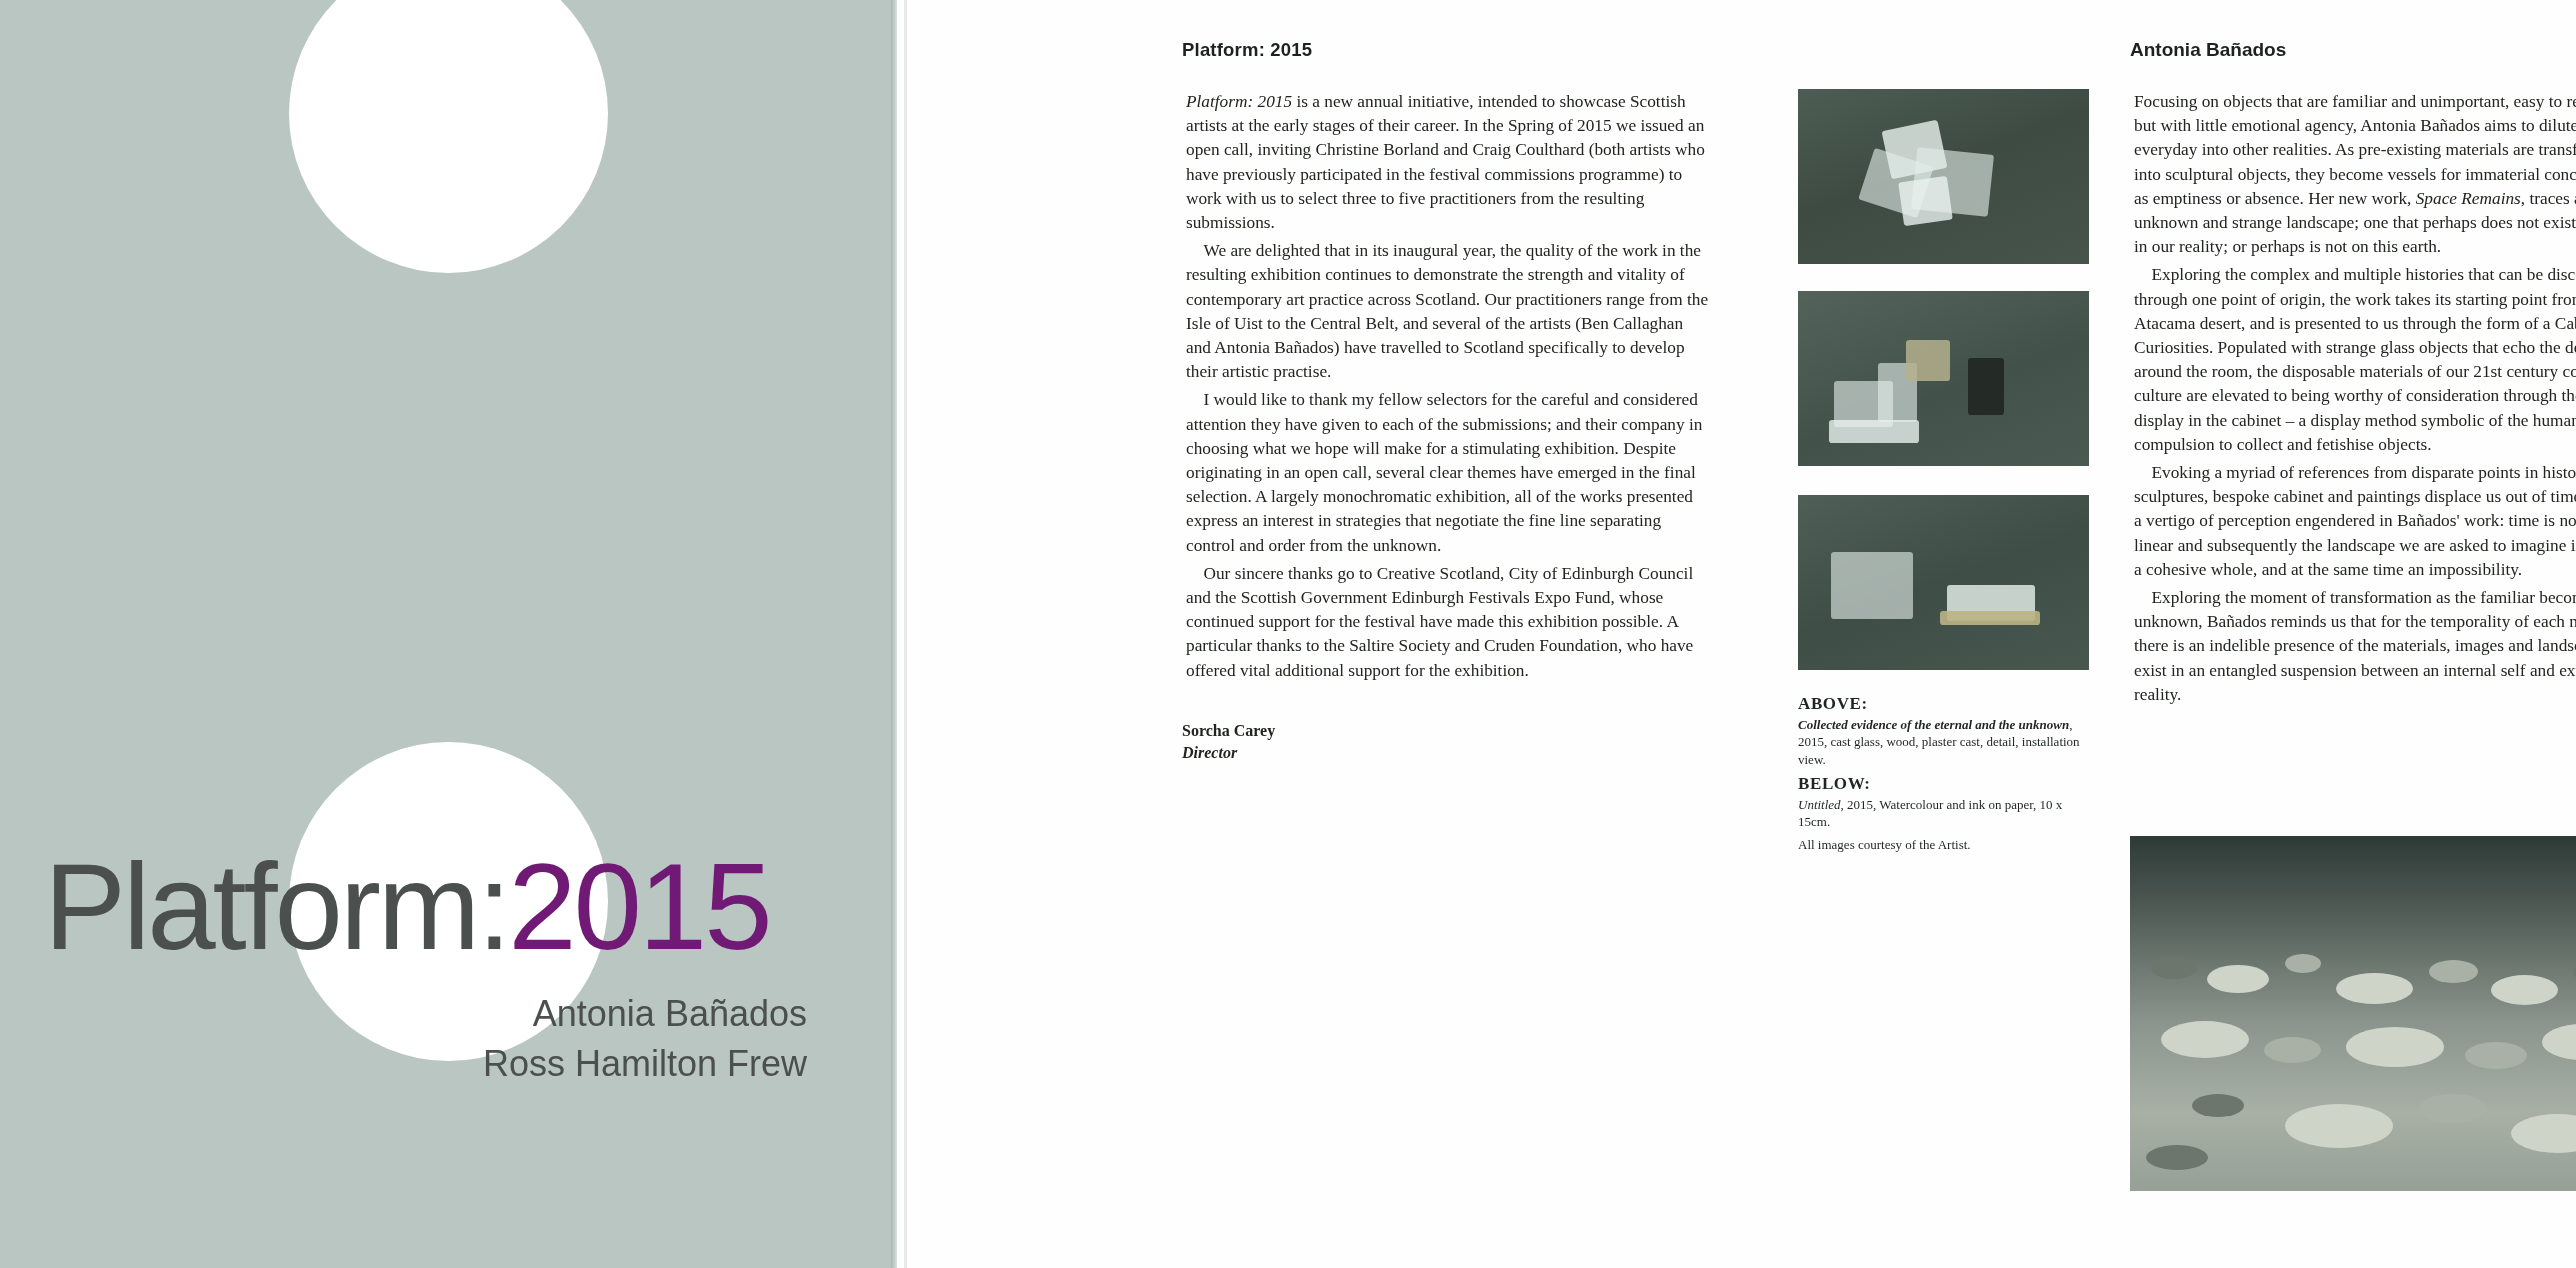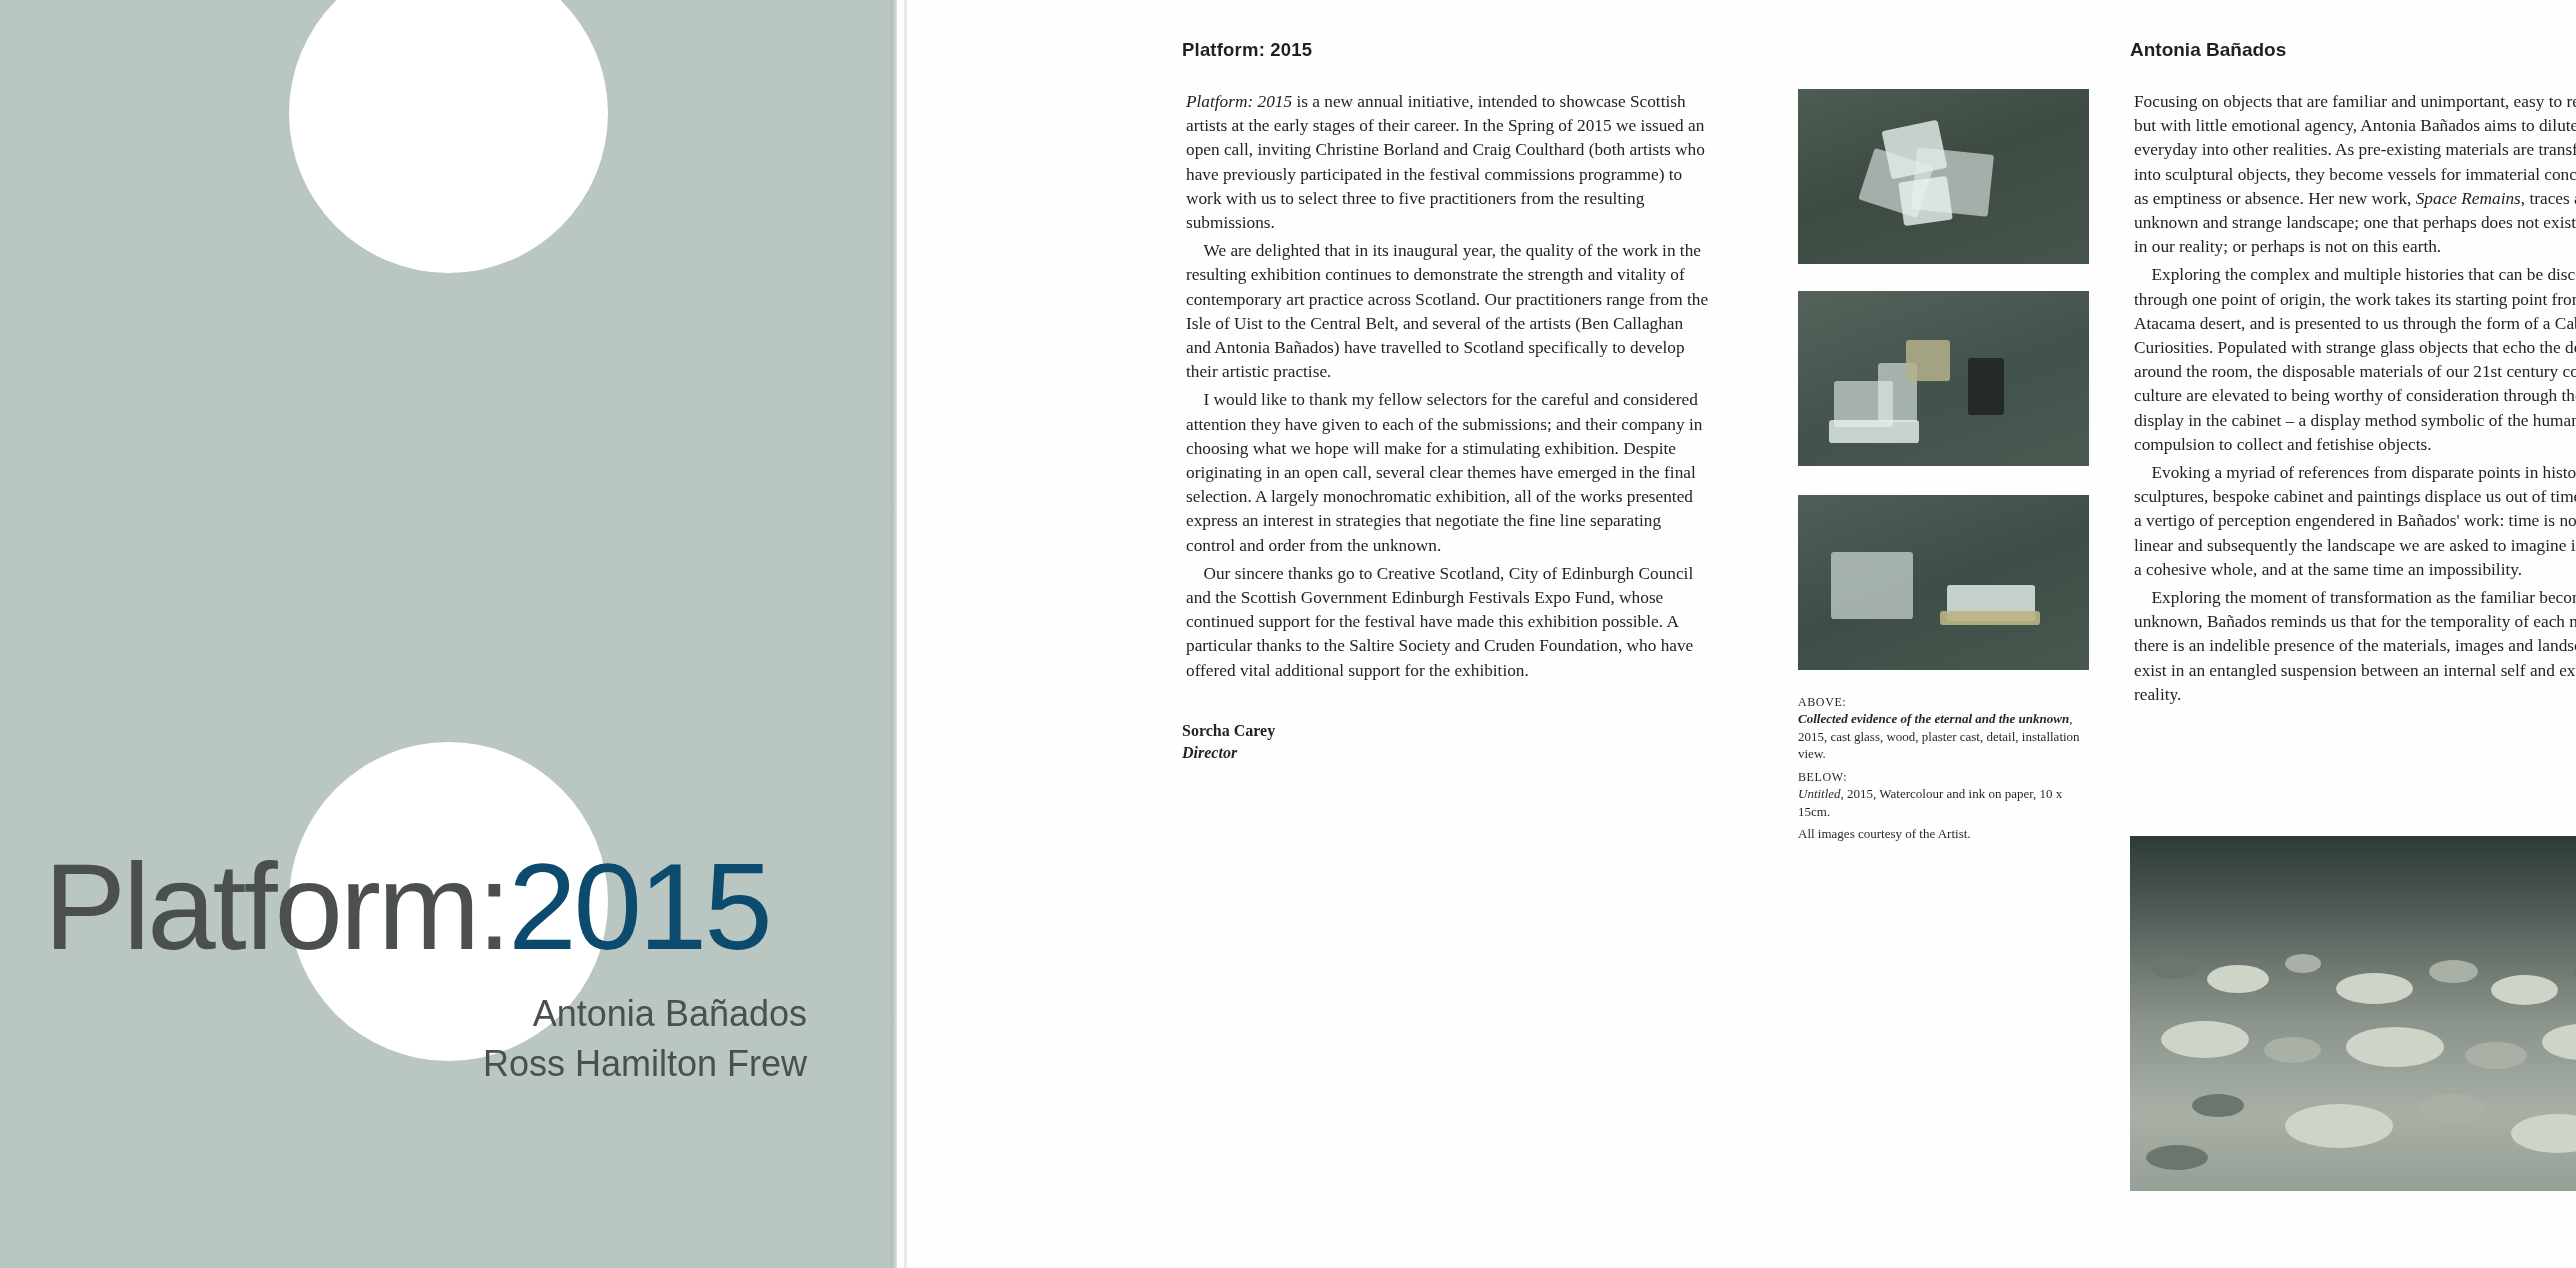--- a/index.html
+++ b/index.html
@@ -56,21 +56,21 @@
     left: 44px;
     top: 845px;
     font-family: "Liberation Sans", sans-serif;
     font-size: 123px;
     letter-spacing: -3.1px;
     color: #4b504e;
     line-height: 1;
     white-space: nowrap;
   }
   .cover-title .year {
-    color: #0c4a6e;
+    color: #701a75;
   }
   .artist-list {
     position: absolute;
     right: 90px;
     top: 989px;
     text-align: right;
     font-family: "Liberation Sans", sans-serif;
     font-size: 36px;
     line-height: 1.38;
     color: #4b504e;
@@ -168,22 +168,22 @@
     position: absolute;
     left: 894px;
     top: 693px;
     width: 299px;
     font-family: "Liberation Serif", serif;
     font-size: 13px;
     line-height: 1.34;
     color: #1f2522;
   }
   .caption .lbl {
-    font-weight: normal;
-    font-size: 12px;
+    font-weight: bold;
+    font-size: 17px;
     letter-spacing: 0.6px;
     text-transform: uppercase;
   }
   .caption .ttl {
     font-weight: bold;
     font-style: italic;
   }
   .caption .ttl2 {
     font-style: italic;
     text-align: center;

